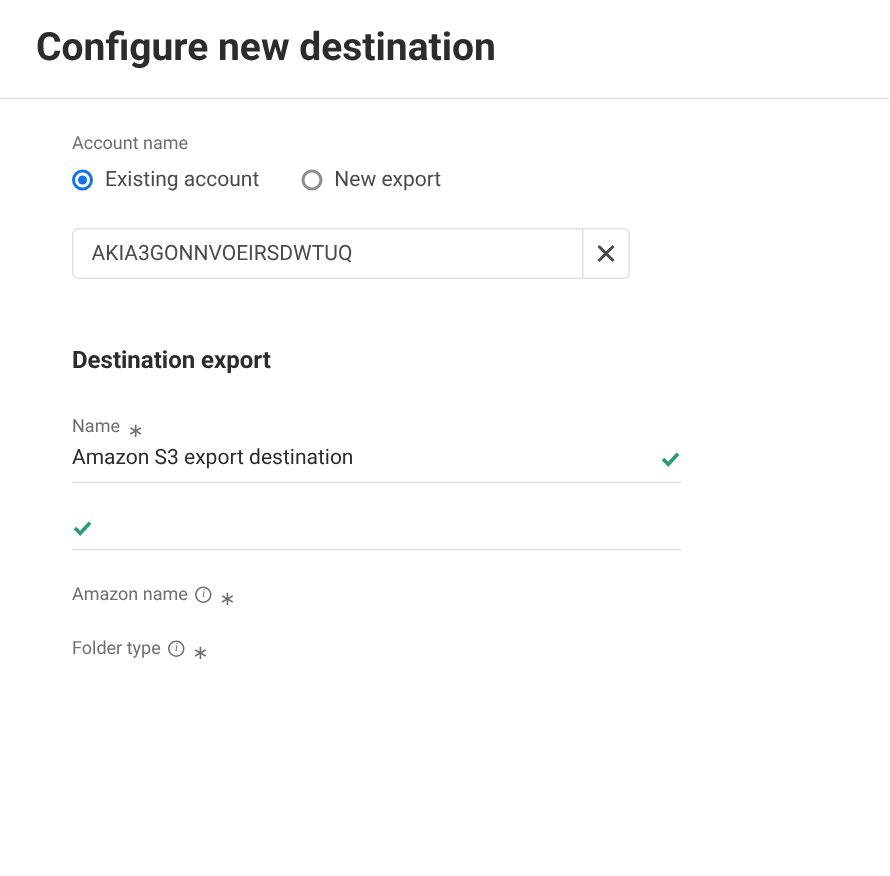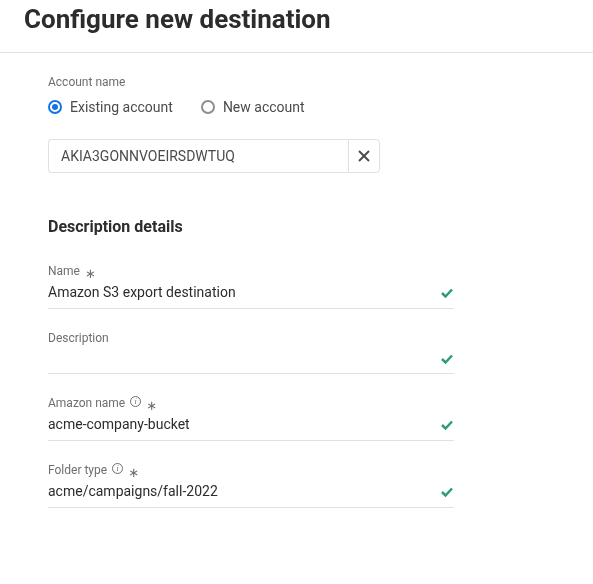--- a/index.html
+++ b/index.html
@@ -15,21 +15,21 @@
   html, body { margin:0; padding:0; }
   body {
     font-family: -apple-system, BlinkMacSystemFont, "Segoe UI", Roboto, Helvetica, Arial, sans-serif;
     width: 593px;
     height: 584px;
     background: #fff;
     color: var(--text-dark);
     overflow: hidden;
   }
   .page {
-    padding: 4px 24px 24px 24px;
+    padding: 17px 24px 24px 24px;
   }
   h1 {
     font-size: 26px;
     font-weight: 700;
     margin: 0 0 18px 0;
     color: var(--text-dark);
   }
   .hr-full {
     height: 1px;
     background: var(--gray-line);
@@ -74,21 +74,21 @@
   .radio-dot {
     width: 6px; height: 6px;
     background: var(--accent-blue);
     border-radius: 50%;
   }
   .select-row {
     display: flex;
     gap: 0;
     align-items: stretch;
     margin-bottom: 44px;
-    width: 332px;
+    width: 372px;
   }
   .select-box {
     flex: 1;
     border: 1px solid var(--gray-line);
     border-right: none;
     border-radius: 4px 0 0 4px;
     padding: 8px 12px;
     font-size: 14px;
     color: var(--text-body);
     background: #fff;
@@ -110,21 +110,21 @@
     margin: 0 0 28px 0;
     color: var(--text-dark);
   }
   .field {
     margin-bottom: 22px;
   }
   .field-label {
     font-size: 12px;
     color: var(--text-label);
     display: flex;
-    align-items: flex-start;
+    align-items: center;
     gap: 5px;
     margin-bottom: 6px;
   }
   .info-icon {
     width: 11px; height: 11px;
     border: 1px solid var(--text-label);
     border-radius: 50%;
     display: inline-flex;
     align-items: center;
     justify-content: center;
@@ -132,21 +132,21 @@
     line-height: 1;
     font-style: italic;
     font-family: serif;
     color: var(--text-label);
   }
   .asterisk { font-size: 13px; line-height:1; position:relative; top:3px; }
   .asterisk::before { content: "\2217"; }
   .field-value-row {
     display: flex;
     align-items: center;
-    justify-content: flex-end;
+    justify-content: flex-start;
     border-bottom: 1px solid var(--gray-line);
     padding: 0 0 8px 0;
   }
   .field-value {
     font-size: 14px;
     color: var(--text-dark);
     border: none;
     outline: none;
     background: transparent;
     width: 100%;
@@ -171,82 +171,67 @@
 
     <div class="radio-row">
       <label class="radio">
         <span class="radio-circle sel">
             <span class="radio-dot"></span>
           </span>
         <span>Existing account</span>
       </label>
       <label class="radio">
         <span class="radio-circle"></span>
-        <span>New account</span>
+        <span>New export</span>
       </label>
     </div>
 
     <div class="select-row">
       <div class="select-box">AKIA3GONNVOEIRSDWTUQ</div>
       <div class="clear-btn">
         <svg viewBox="0 0 12 12">
             <line x1="1" y1="1" x2="11" y2="11"></line>
             <line x1="11" y1="1" x2="1" y2="11"></line>
           </svg>
       </div>
     </div>
 
-    <h2>Description details</h2>
+    <h2>Destination export</h2>
 
     <div class="field">
       <div class="field-label">
         <span>Name</span>
         <span class="asterisk"></span>
       </div>
       <div class="field-value-row">
         <input class="field-value" value="Amazon S3 export destination" style="">
         <span class="check"><svg viewBox="0 0 14 14">
               <polyline points="2,7 5.5,10.5 12,3.5"></polyline>
             </svg></span>
       </div>
     </div>
 
     <div class="field">
-      <div class="field-label">
-        <span>Description</span>
-      </div>
       <div class="field-value-row">
         <span class="check"><svg viewBox="0 0 14 14">
               <polyline points="2,7 5.5,10.5 12,3.5"></polyline>
             </svg></span>
       </div>
     </div>
 
     <div class="field">
       <div class="field-label">
         <span>Amazon name</span>
         <span class="info-icon">i</span>
         <span class="asterisk"></span>
       </div>
-      <div class="field-value-row">
-        <input class="field-value" value="acme-company-bucket" style="">
-        <span class="check"><svg viewBox="0 0 14 14">
-              <polyline points="2,7 5.5,10.5 12,3.5"></polyline>
-            </svg></span>
-      </div>
     </div>
 
     <div class="field">
       <div class="field-label">
         <span>Folder type</span>
         <span class="info-icon">i</span>
         <span class="asterisk"></span>
       </div>
-      <div class="field-value-row">
-        <input class="field-value" value="acme/campaigns/fall-2022" style="">
-        <span class="check"><svg viewBox="0 0 14 14">
-              <polyline points="2,7 5.5,10.5 12,3.5"></polyline>
-            </svg></span>
-      </div>
     </div>
 
   </div>
 </div>
 
 </body></html>

